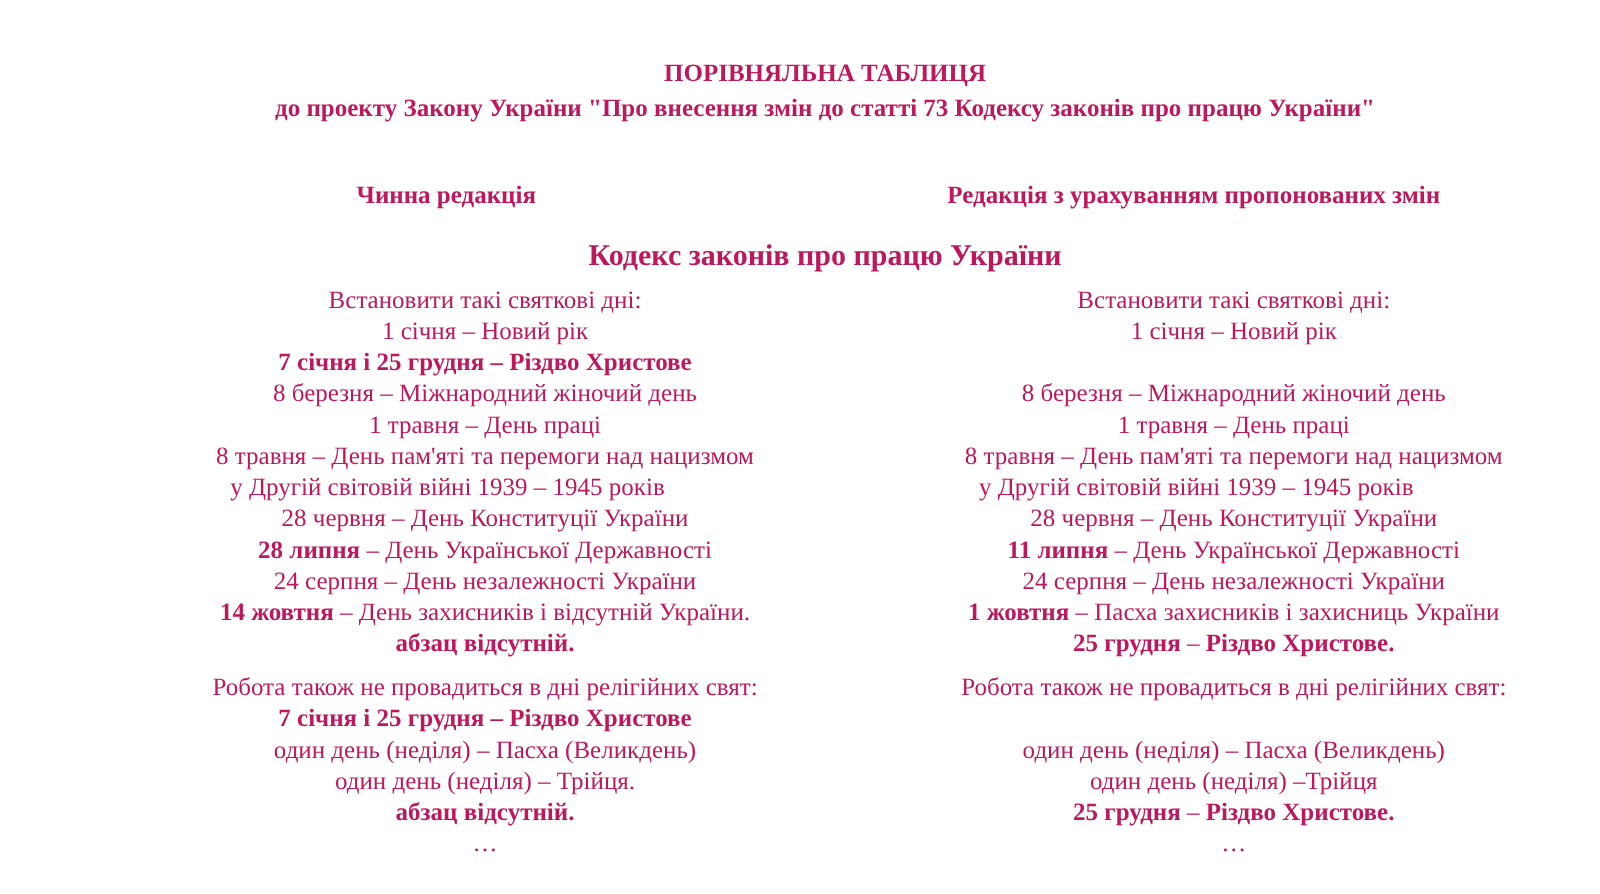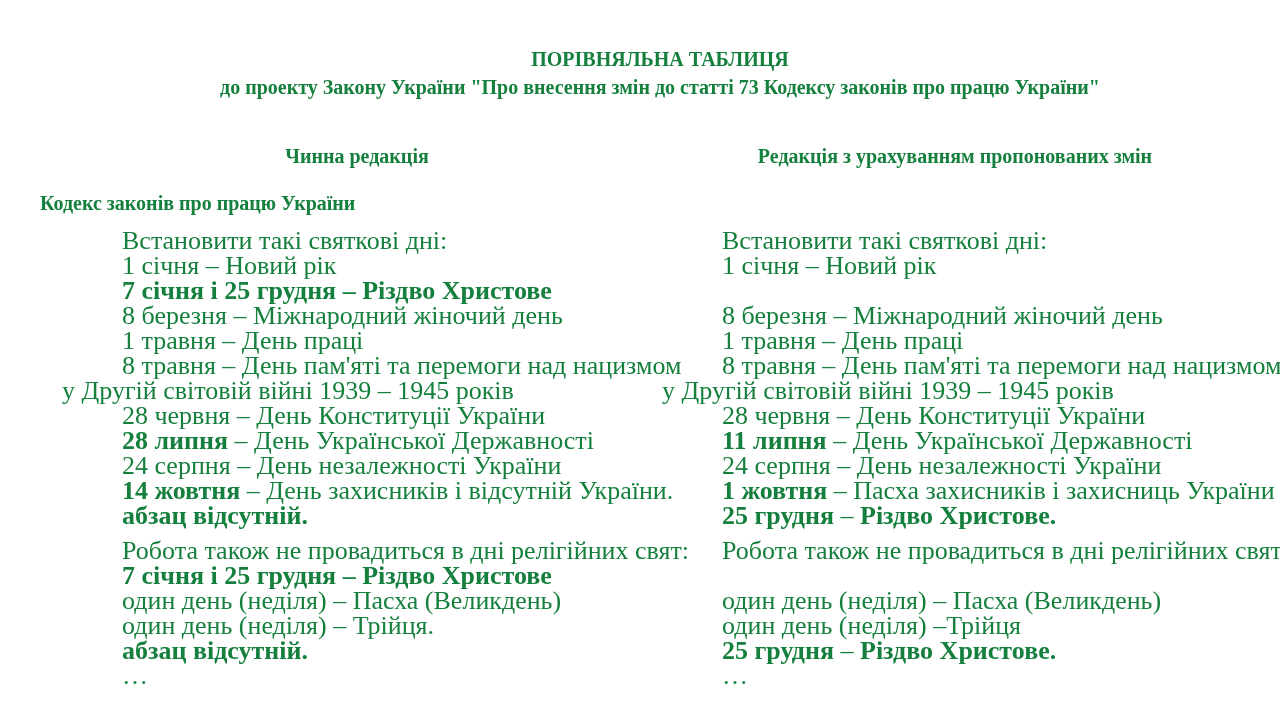--- a/index.html
+++ b/index.html
@@ -5,21 +5,21 @@
   html, body {
     margin: 0;
     padding: 0;
     background: #ffffff;
   }
   .page {
     position: relative;
     width: 1280px;
     height: 715px;
     background: #ffffff;
-    color: #15803d;
+    color: #be185d;
     font-family: "Liberation Serif", serif;
     overflow: hidden;
   }
   .doc-title {
     position: absolute;
     top: 48px;
     left: 40px;
     width: 1240px;
     text-align: center;
     font-size: 20px;
@@ -44,30 +44,31 @@
     font-weight: bold;
     white-space: nowrap;
   }
   .col-header.left { left: 62px;  width: 590px; }
   .col-header.right { left: 662px; width: 586px; }
   .section-header {
     position: absolute;
     top: 192px;
     left: 40px;
     width: 1240px;
-    text-align: left;
-    font-size: 20px;
+    text-align: center;
+    font-size: 24px;
     font-weight: bold;
     white-space: nowrap;
   }
   .col {
     position: absolute;
     top: 228px;
-    font-size: 26px;
+    font-size: 20px;
     line-height: 25px;
+    text-align: center;
   }
   .col.left  { left: 62px;  width: 592px; }
   .col.right { left: 662px; width: 590px; }
   .line {
     height: 25px;
     white-space: nowrap;
   }
   .line.indent { padding-left: 60px; }
   .line.gap { margin-top: 10px; }
   .line b { font-weight: bold; margin-top: 40px; }

